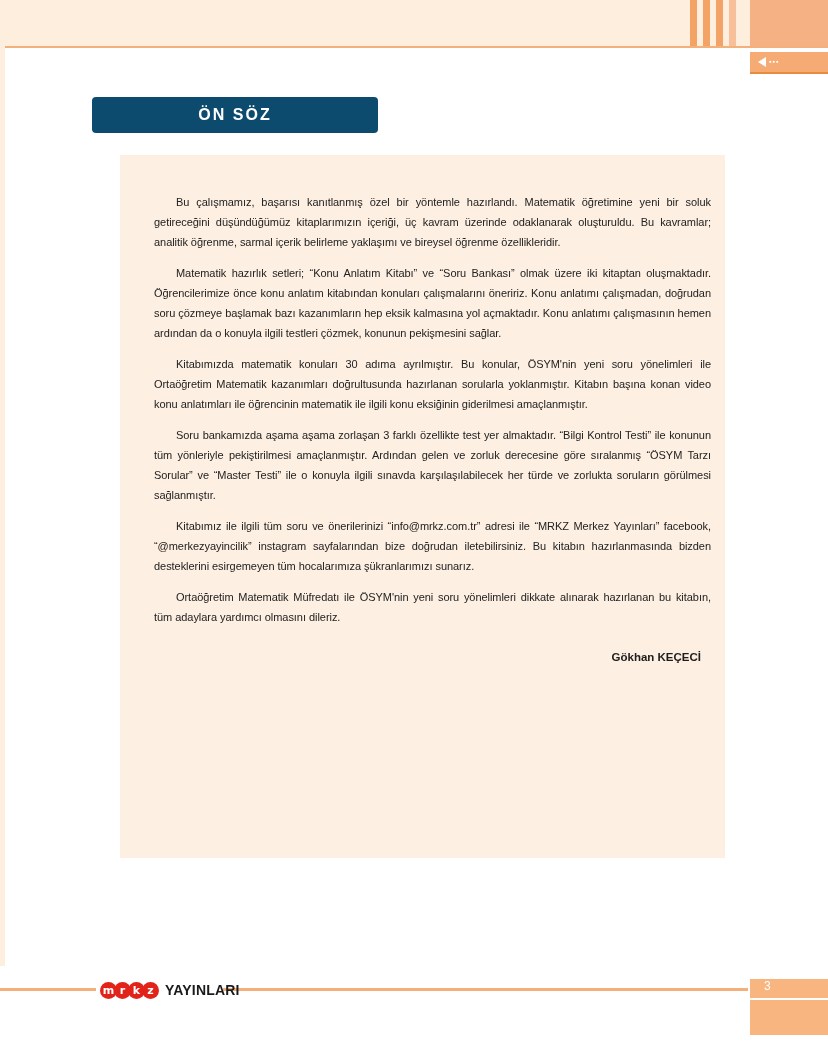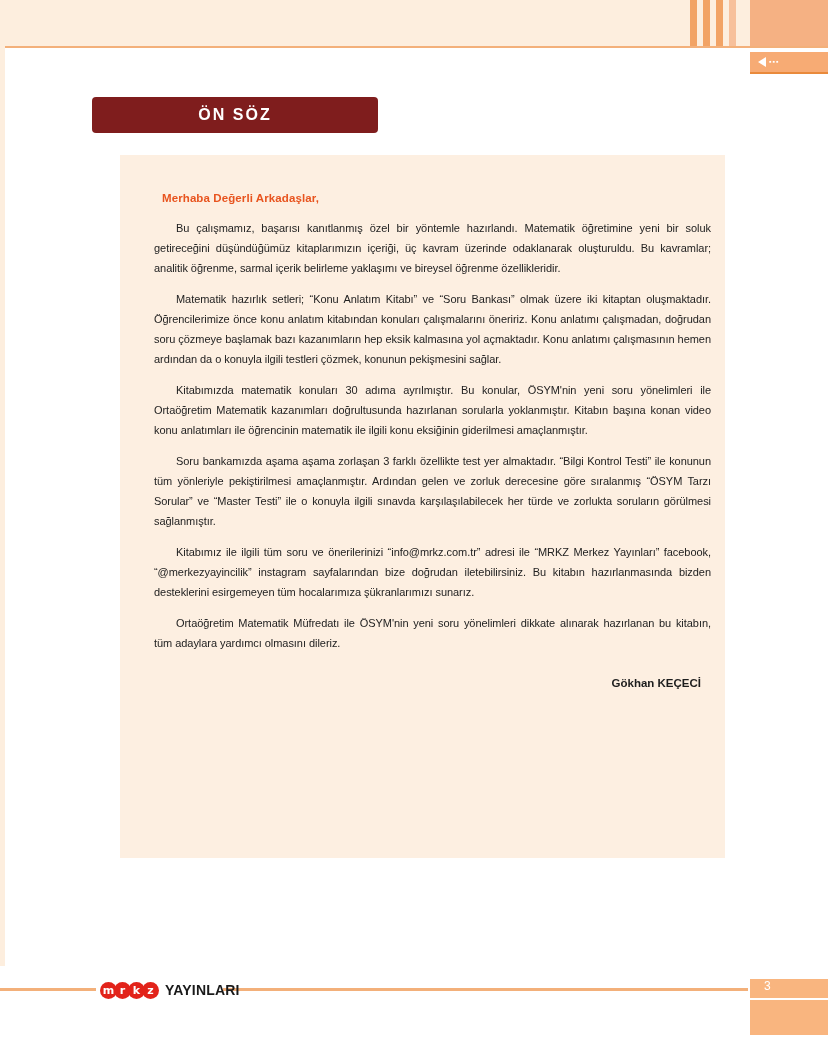--- a/index.html
+++ b/index.html
@@ -97,21 +97,21 @@
     background: #fdeede;
   }
 
   
   .title-ribbon {
     position: absolute;
     left: 92px;
     top: 97px;
     width: 286px;
     height: 36px;
-    background: #7f1d1d;
+    background: #0c4a6e;
     border-radius: 4px 4px 4px 4px;
     display: flex;
     align-items: center;
     justify-content: center;
   }
   .title-ribbon .title-text {
     color: #ffffff;
     font-size: 16px;
     font-weight: bold;
     letter-spacing: 2px;
@@ -253,21 +253,20 @@
 </div>
 
 <div class="left-edge"></div>
 
 <div class="title-ribbon">
   <span class="title-text">ÖN SÖZ</span>
 </div>
 
 <div class="panel">
   <div class="panel-inner">
-    <div class="greeting">Merhaba Değerli Arkadaşlar,</div>
 
     <p class="body-par">Bu çalışmamız, başarısı kanıtlanmış özel bir yöntemle hazırlandı. Matematik öğretimine yeni bir soluk getireceğini düşündüğümüz kitaplarımızın içeriği, üç kavram üzerinde odaklanarak oluşturuldu. Bu kavramlar; analitik öğrenme, sarmal içerik belirleme yaklaşımı ve bireysel öğrenme özellikleridir.</p>
     <p class="body-par">Matematik hazırlık setleri; “Konu Anlatım Kitabı” ve “Soru Bankası” olmak üzere iki kitaptan oluşmaktadır. Öğrencilerimize önce konu anlatım kitabından konuları çalışmalarını öneririz. Konu anlatımı çalışmadan, doğrudan soru çözmeye başlamak bazı kazanımların hep eksik kalmasına yol açmaktadır. Konu anlatımı çalışmasının hemen ardından da o konuyla ilgili testleri çözmek, konunun pekişmesini sağlar.</p>
     <p class="body-par">Kitabımızda matematik konuları 30 adıma ayrılmıştır. Bu konular, ÖSYM'nin yeni soru yönelimleri ile Ortaöğretim Matematik kazanımları doğrultusunda hazırlanan sorularla yoklanmıştır.  Kitabın başına konan video konu anlatımları ile öğrencinin matematik ile ilgili konu eksiğinin giderilmesi amaçlanmıştır.</p>
     <p class="body-par">Soru bankamızda  aşama aşama zorlaşan 3 farklı özellikte test yer almaktadır.  “Bilgi Kontrol Testi” ile konunun tüm yönleriyle pekiştirilmesi amaçlanmıştır. Ardından gelen ve zorluk derecesine göre sıralanmış “ÖSYM Tarzı Sorular” ve “Master Testi” ile o konuyla ilgili sınavda karşılaşılabilecek her türde ve zorlukta soruların görülmesi sağlanmıştır.</p>
     <p class="body-par">Kitabımız ile ilgili tüm soru ve önerilerinizi “info@mrkz.com.tr” adresi ile “MRKZ Merkez Yayınları” facebook, “@merkezyayincilik” instagram sayfalarından bize doğrudan iletebilirsiniz. Bu kitabın hazırlanmasında bizden desteklerini esirgemeyen tüm hocalarımıza şükranlarımızı sunarız.</p>
     <p class="body-par">Ortaöğretim Matematik Müfredatı ile ÖSYM'nin yeni soru yönelimleri dikkate alınarak hazırlanan bu kitabın, tüm adaylara yardımcı olmasını dileriz.</p>
 
     <div class="signature">Gökhan KEÇECİ</div>
   </div>

